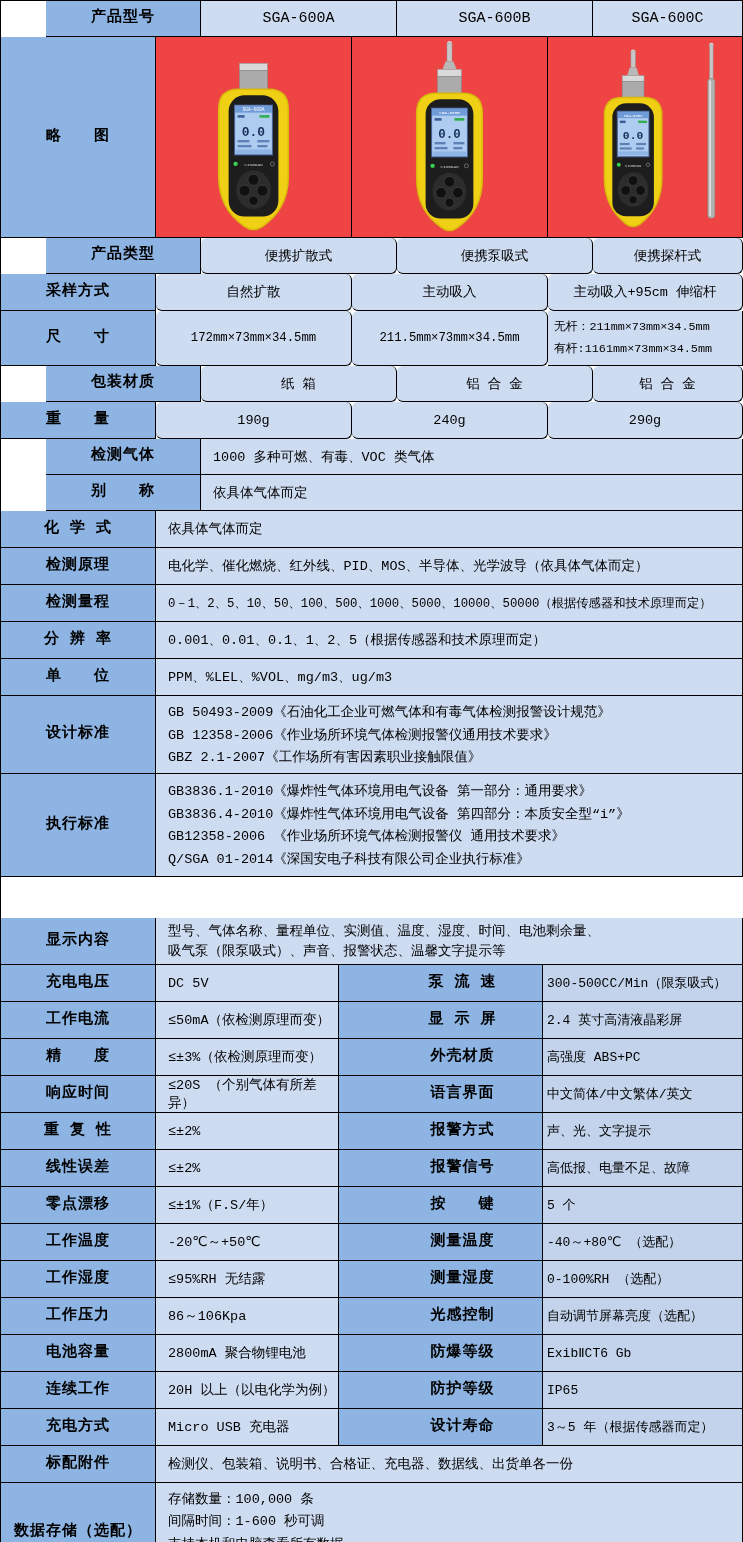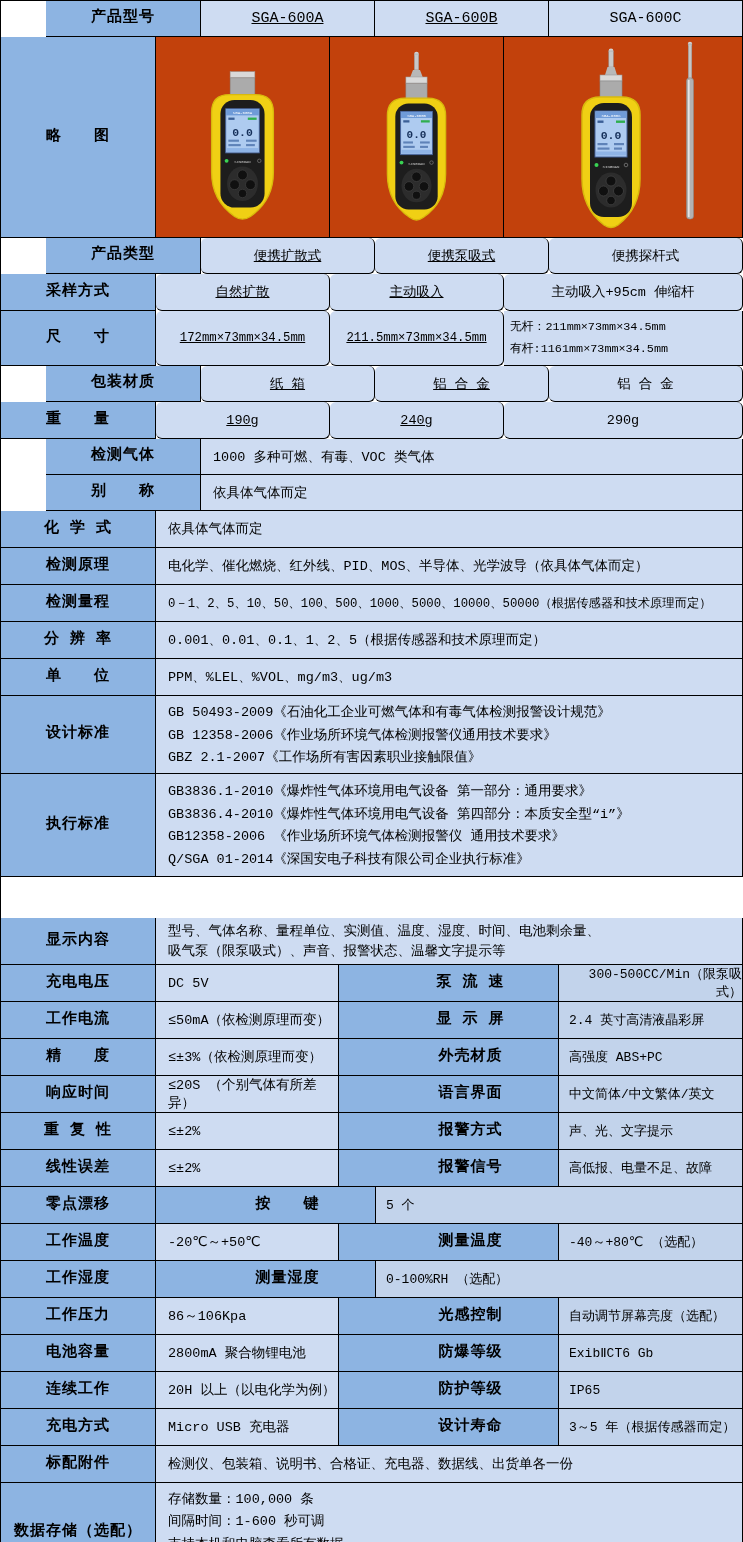--- a/index.html
+++ b/index.html
@@ -39,36 +39,36 @@
     letter-spacing:1px;
     text-align:center;
     line-height:1.25;
   }
   .label.col2{}
   .hval{background:var(--c-val);justify-content:center;font-size:15px;}
   .val{background:var(--c-val);font-size:13.5px;}
   .val2{background:var(--c-val2);font-size:13px;}
   .center{justify-content:center;text-align:center;border-radius:6px;}
   .left{padding-left:12px;}
-  .val2.left{padding-left:10px;text-align:right;}
+  .val2.left{padding-left:4px;text-align:right;}
   .grow{flex:1;}
   .w-label{width:155px;flex:none;}
-  .w-col{width:174px;flex:none;text-decoration:underline;}
+  .w-col{width:196px;flex:none;}
   .w-v1{width:183px;flex:none;}
-  .w-l2{width:220px;flex:none;padding-left:44px;}
+  .w-l2{width:204px;flex:none;padding-left:44px;}
   .multiline{
     flex-direction:column;
     align-items:flex-start;
     justify-content:space-evenly;
     padding:3px 4px 3px 12px;
   }
   .multiline .line{white-space:nowrap;}
   .shrink{font-size:12.3px;text-align:right;}
   .dimsmall{font-size:11.8px;padding-left:6px;}
-  .imgcell{background:#c2410c;justify-content:center;align-items:flex-end;}
+  .imgcell{background:#ef4444;justify-content:center;align-items:flex-end;}
   .h36{height:36px;padding-left:45px;} .h37{height:37px;} .h47{height:47px;margin-top:41px;} .h55{height:55px;}
   .h78{height:78px;} .h100{height:100px;} .h103{height:103px;} .h201{height:201px;}
 </style>
 </head>
 <body>
 
 <div class="sheet">
 
   <div class="row h36">
     <div class="cell label w-label">产品型号</div>
@@ -302,31 +302,33 @@
     <div class="cell val2 grow left">声、光、文字提示</div>
   </div>
   <div class="row h37">
     <div class="cell label w-label">线性误差</div>
     <div class="cell val w-v1 left">≤±2%</div>
     <div class="cell label w-l2">报警信号</div>
     <div class="cell val2 grow left">高低报、电量不足、故障</div>
   </div>
   <div class="row h37">
     <div class="cell label w-label">零点漂移</div>
+    <div class="cell val w-v1 left">≤±1%（F.S/年）</div>
     <div class="cell label w-l2">按　　键</div>
     <div class="cell val2 grow left">5 个</div>
   </div>
   <div class="row h37">
     <div class="cell label w-label">工作温度</div>
     <div class="cell val w-v1 left">-20℃～+50℃</div>
     <div class="cell label w-l2">测量温度</div>
     <div class="cell val2 grow left">-40～+80℃ （选配）</div>
   </div>
   <div class="row h37">
     <div class="cell label w-label">工作湿度</div>
+    <div class="cell val w-v1 left">≤95%RH 无结露</div>
     <div class="cell label w-l2">测量湿度</div>
     <div class="cell val2 grow left">0-100%RH （选配）</div>
   </div>
   <div class="row h37">
     <div class="cell label w-label">工作压力</div>
     <div class="cell val w-v1 left">86～106Kpa</div>
     <div class="cell label w-l2">光感控制</div>
     <div class="cell val2 grow left">自动调节屏幕亮度（选配）</div>
   </div>
   <div class="row h37">

